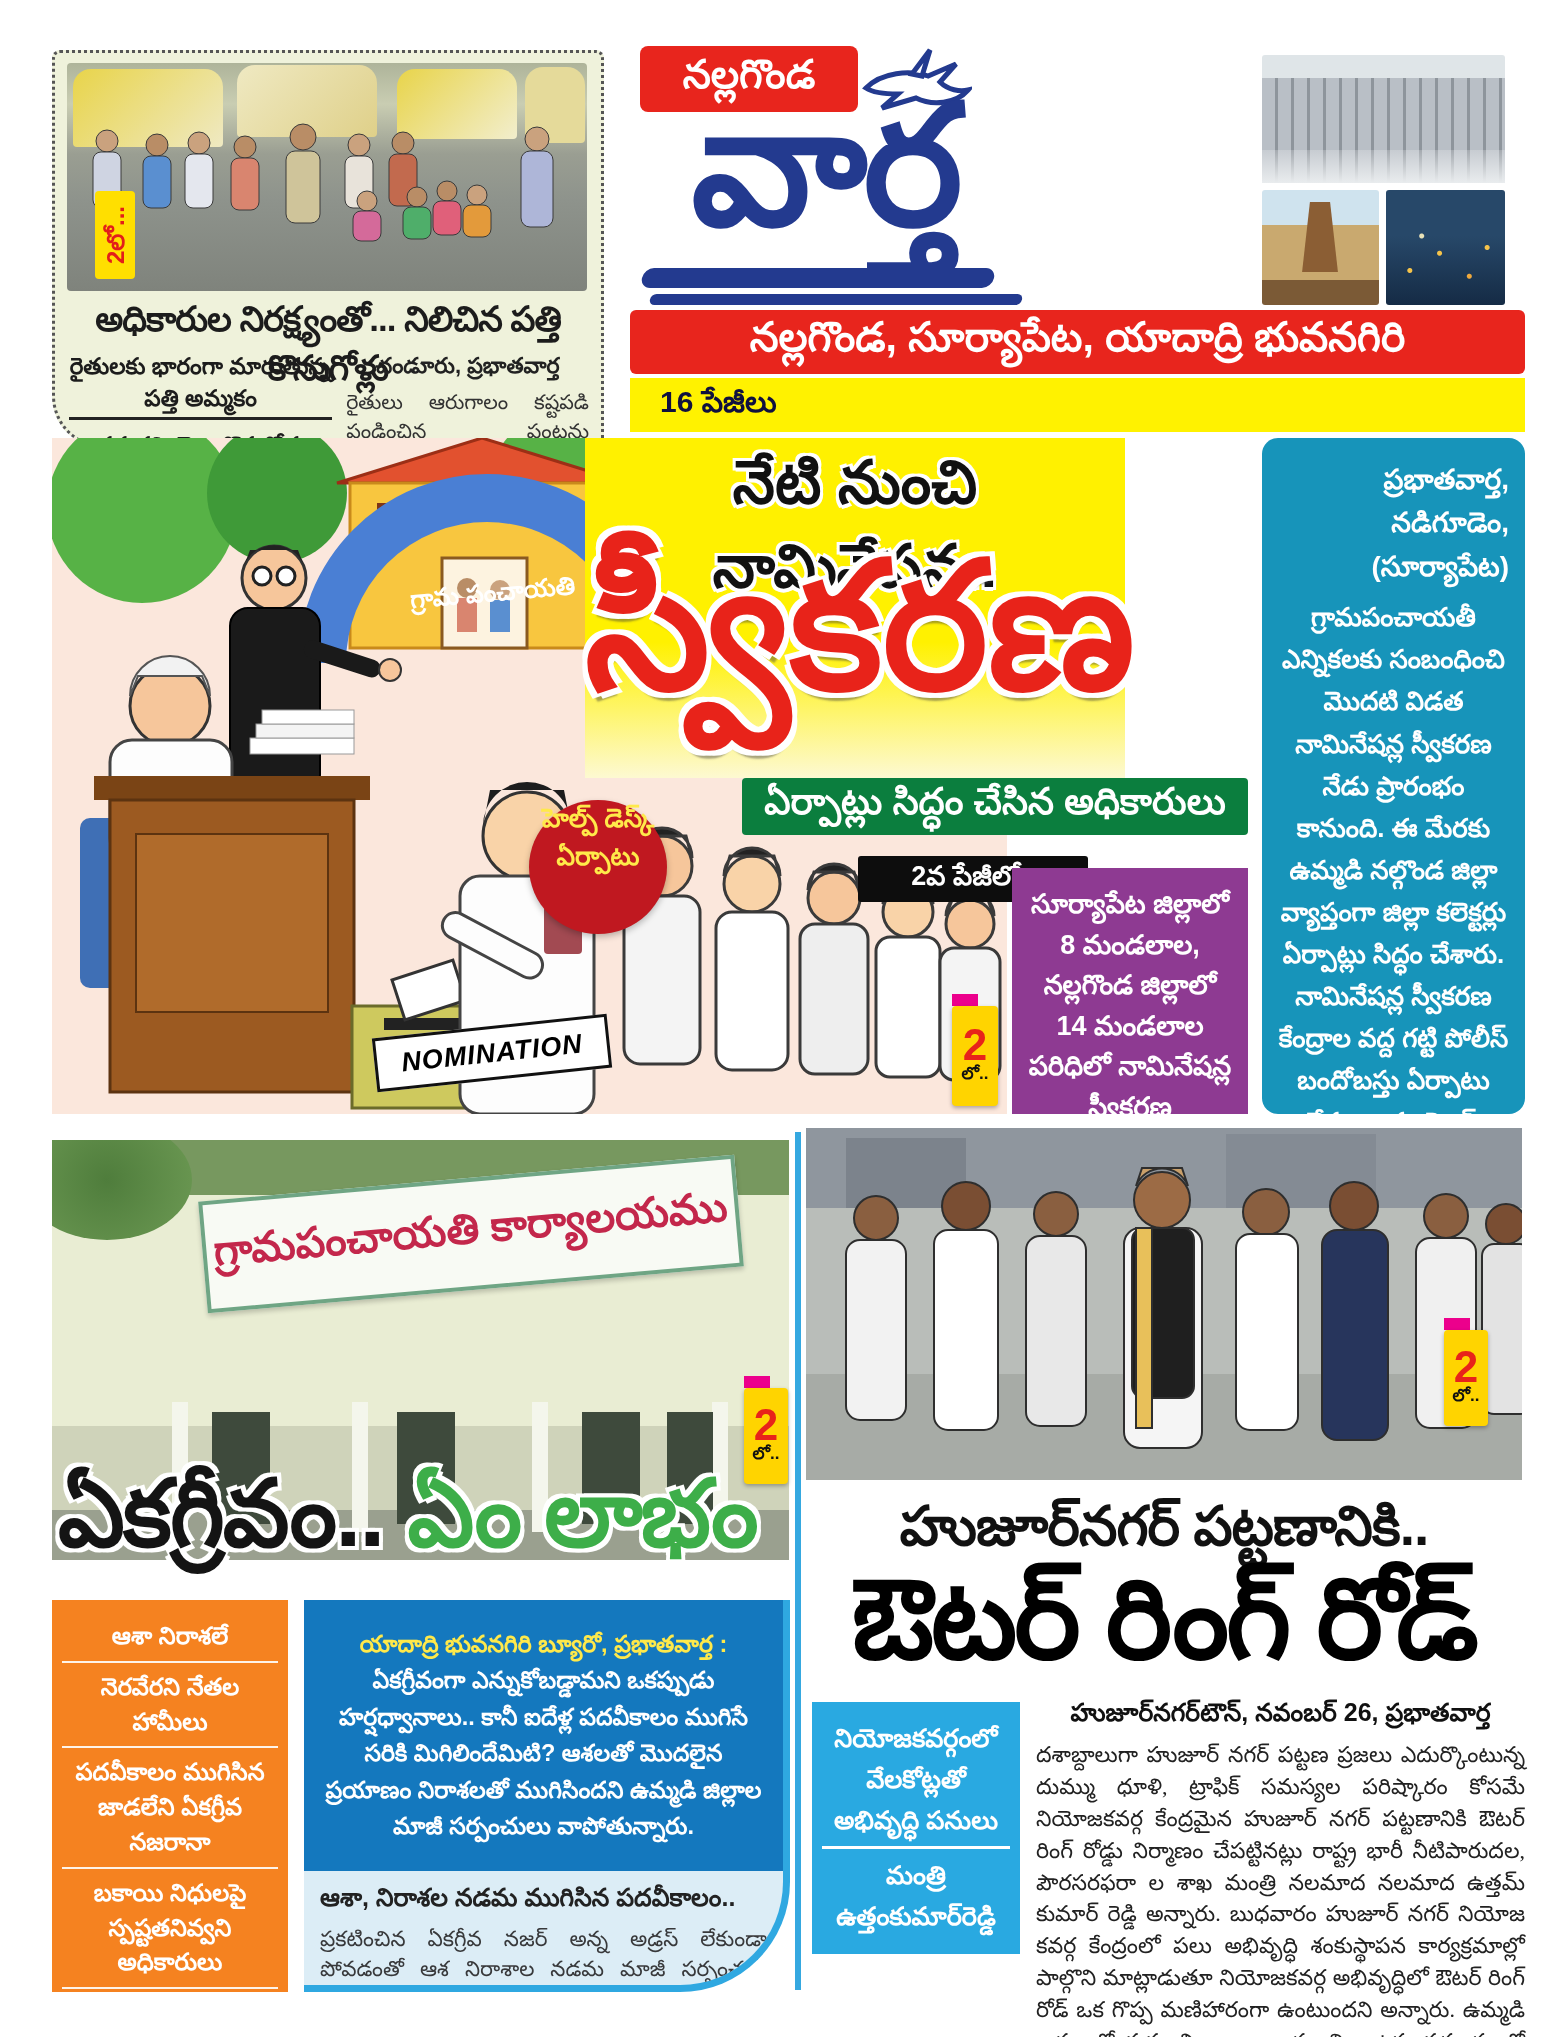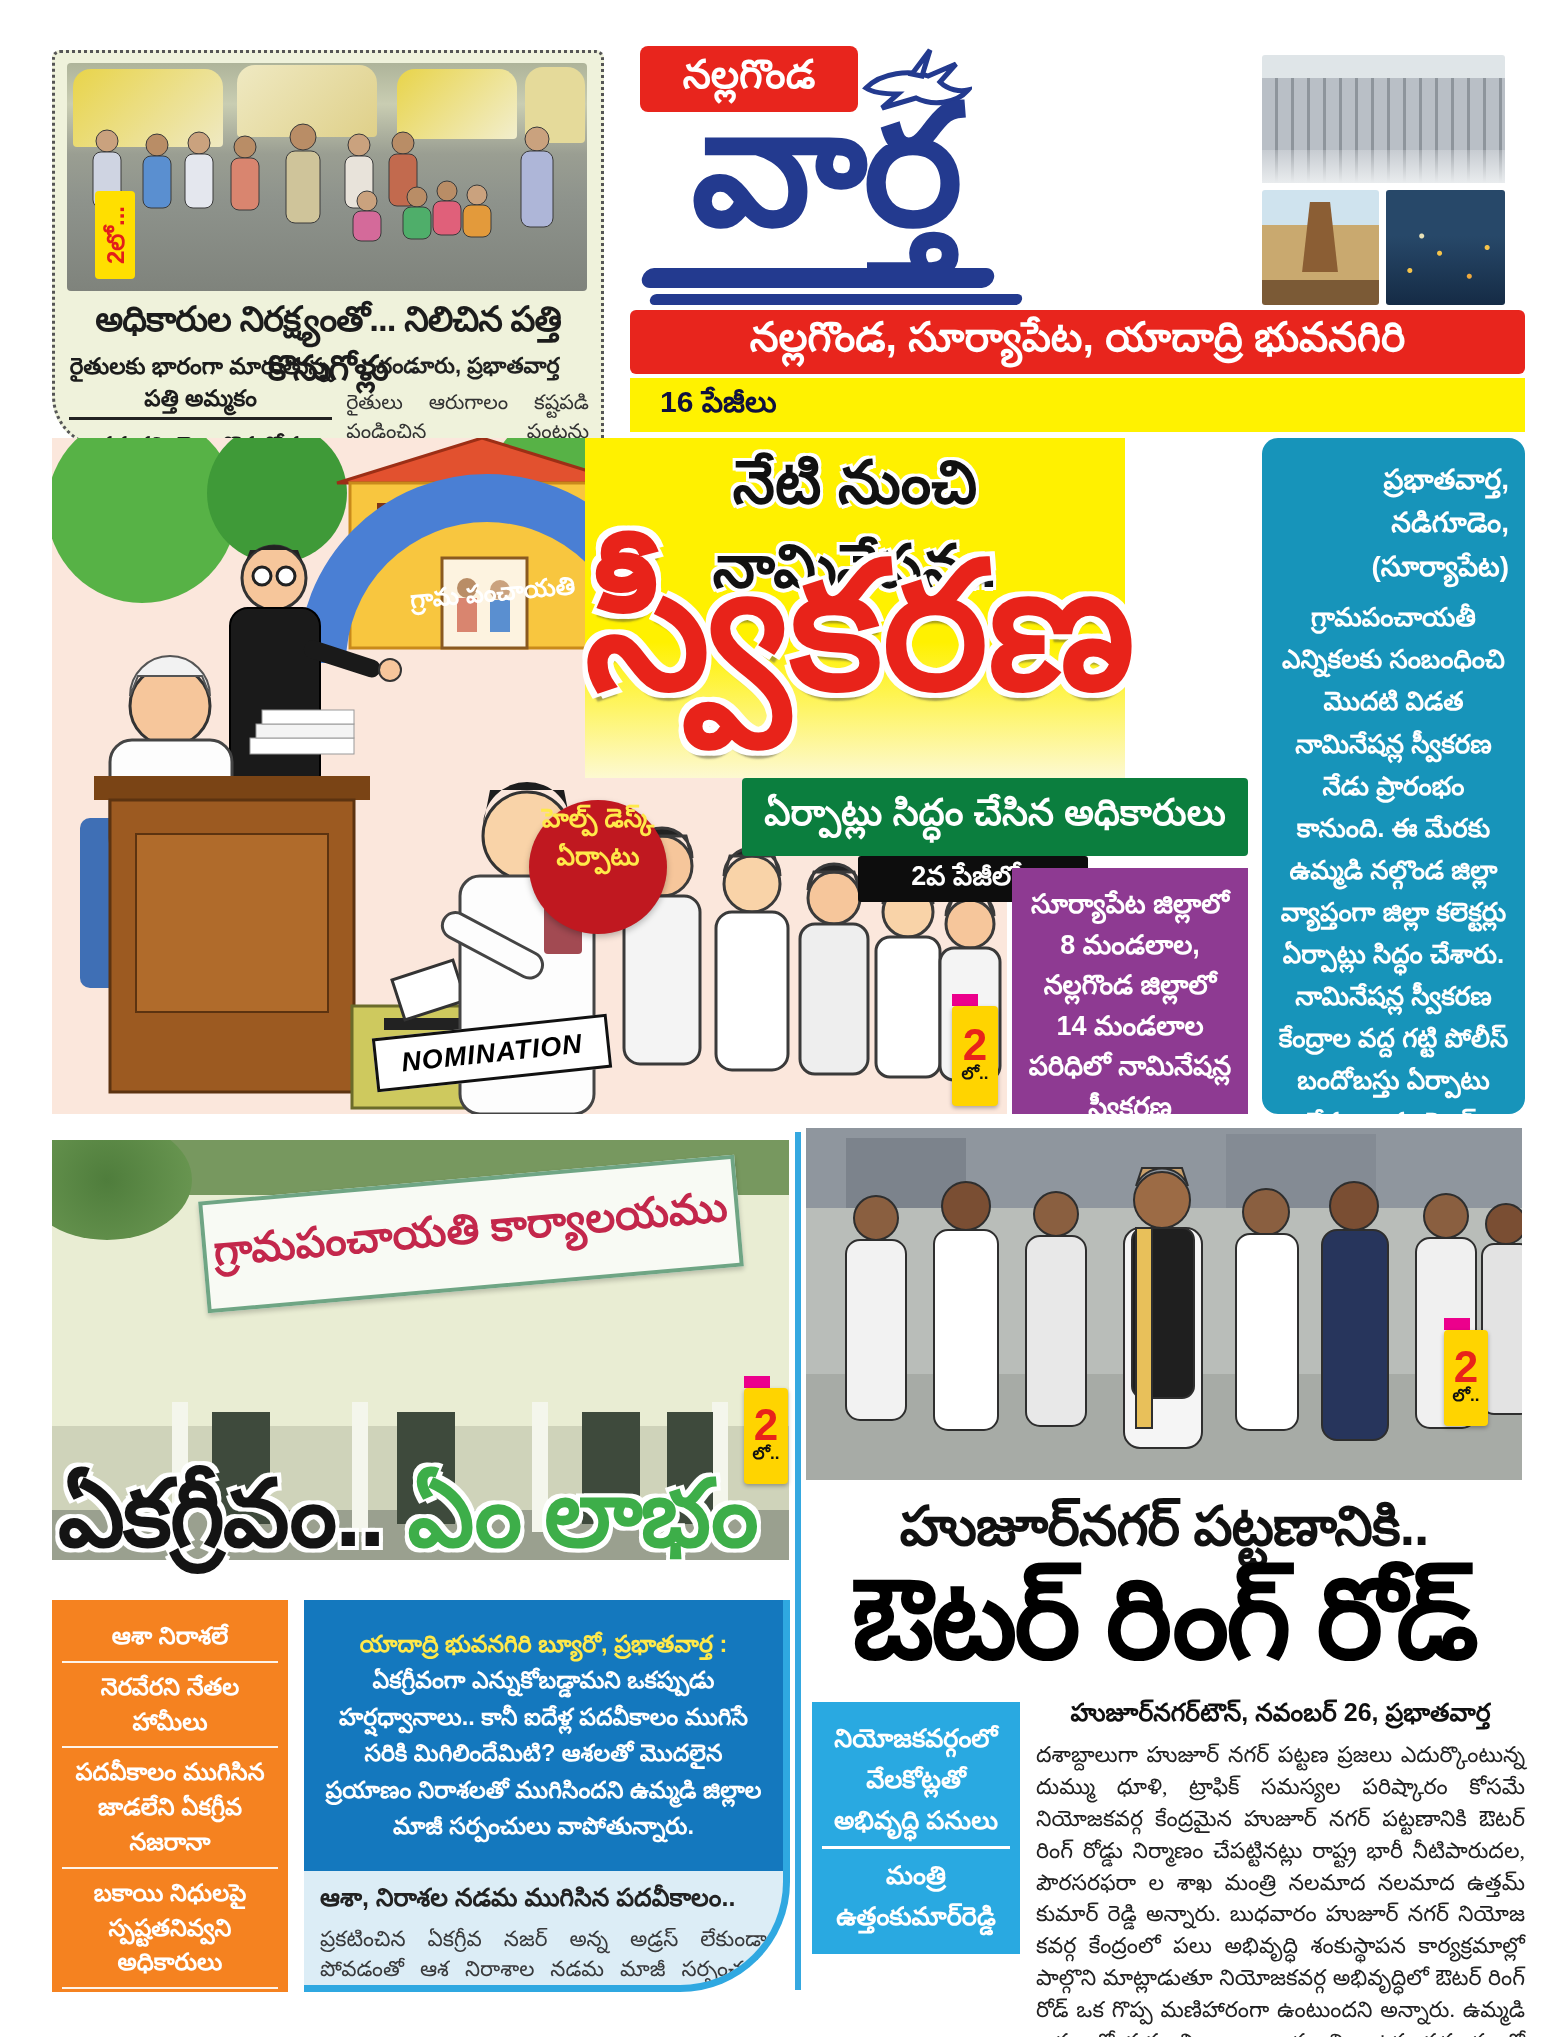--- a/index.html
+++ b/index.html
@@ -45,21 +45,21 @@
 
   
   .cartoon{left:52px;top:438px;width:955px;height:676px;background:#fbe7dc;overflow:hidden;}
   .arch-label{left:316px;top:140px;width:250px;text-align:center;color:#fff;font-size:25px;font-weight:800;transform:rotate(-5deg);}
   .nom-plate{left:322px;top:588px;width:230px;height:48px;background:#fff;border:3px solid #111;display:flex;align-items:center;justify-content:center;color:#000;font-size:27px;font-weight:900;font-style:italic;transform:rotate(-6deg);letter-spacing:1px;}
   .yellow-panel{left:585px;top:438px;width:540px;height:340px;background:linear-gradient(180deg,#fff100 0 60%,#fdf9d2 100%);}
   .kicker{left:0;top:10px;width:100%;font-size:60px;font-weight:900;color:#111;
     text-shadow:-3px -3px 0 #fff,3px -3px 0 #fff,-3px 3px 0 #fff,3px 3px 0 #fff,0 4px 0 #fff;}
   .main-headline{left:0;top:78px;width:100%;font-size:178px;font-weight:900;color:#e8231a;line-height:1.25;
     text-shadow:-5px -5px 0 #fff,5px -5px 0 #fff,-5px 5px 0 #fff,5px 5px 0 #fff,0 8px 2px rgba(60,60,60,.45);}
-  .green-bar{left:742px;top:778px;width:506px;height:78px;background:#0b7e3e;display:flex;align-items:center;justify-content:center;color:#fff;font-size:37px;font-weight:800;border-radius:4px;}
+  .green-bar{left:742px;top:778px;width:506px;height:57px;background:#0b7e3e;display:flex;align-items:center;justify-content:center;color:#fff;font-size:37px;font-weight:800;border-radius:4px;}
   .pageref{left:858px;top:856px;width:230px;height:46px;background:#0d0d0d;color:#fff;display:flex;align-items:center;justify-content:center;font-size:27px;font-weight:700;border-radius:3px;}
   .badge{left:529px;top:800px;width:138px;height:134px;background:#c01820;border-radius:50%;display:flex;align-items:flex-start;justify-content:center;text-align:center;color:#ffe94a;font-size:26px;font-weight:800;line-height:1.45;box-shadow:0 3px 6px rgba(0,0,0,.25);}
   .purple-box{left:1012px;top:868px;width:236px;height:246px;background:#8e3a92;color:#fff;box-sizing:border-box;padding:16px 13px;text-align:center;font-size:27px;font-weight:700;line-height:1.5;}
   .purple-box .hl{display:inline-block;border-bottom:3px solid #fff;padding-bottom:4px;}
   .purple-sep{height:10px;}
   .teal-col{left:1262px;top:438px;width:263px;height:676px;background:#1794ba;border-radius:16px;box-sizing:border-box;padding:20px 16px;color:#fff;}
   .teal-head{color:#ffffff;font-size:28px;font-weight:800;text-align:right;line-height:1.55;margin-bottom:8px;}
   .teal-body{font-size:26px;text-align:center;line-height:1.62;font-weight:600;}
 
   

